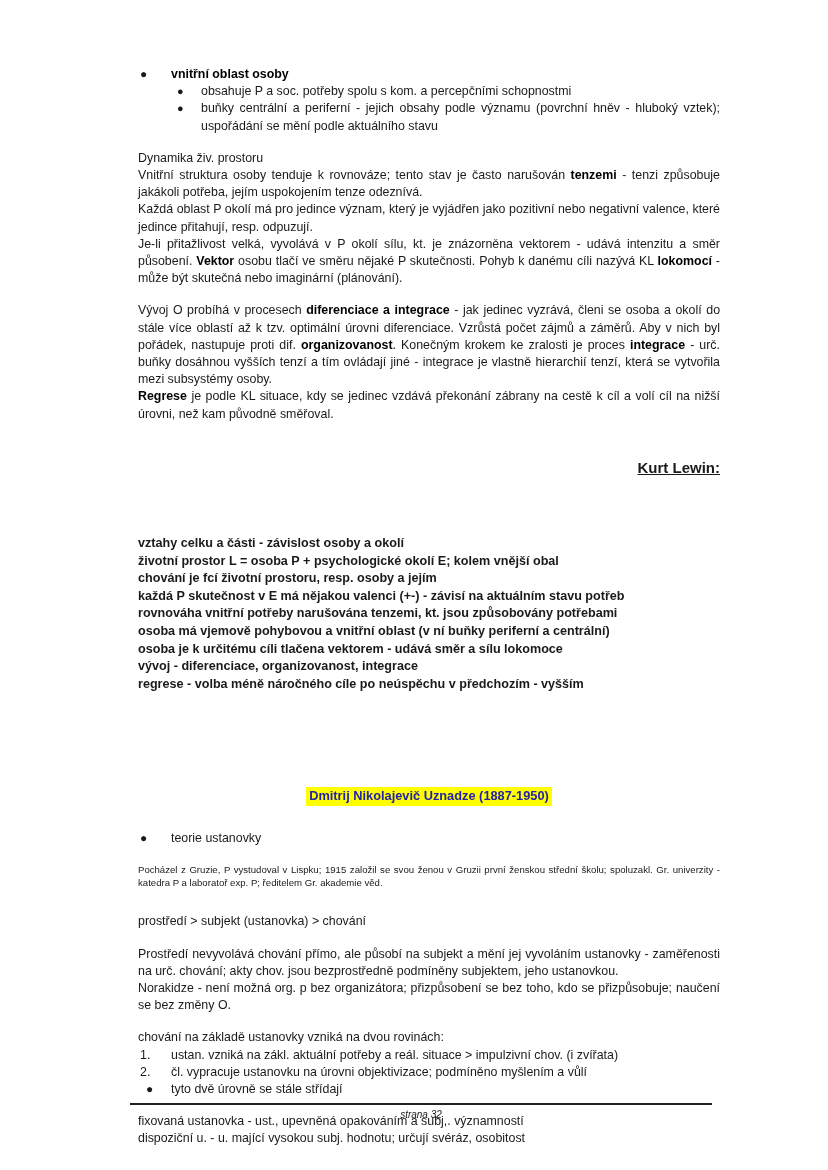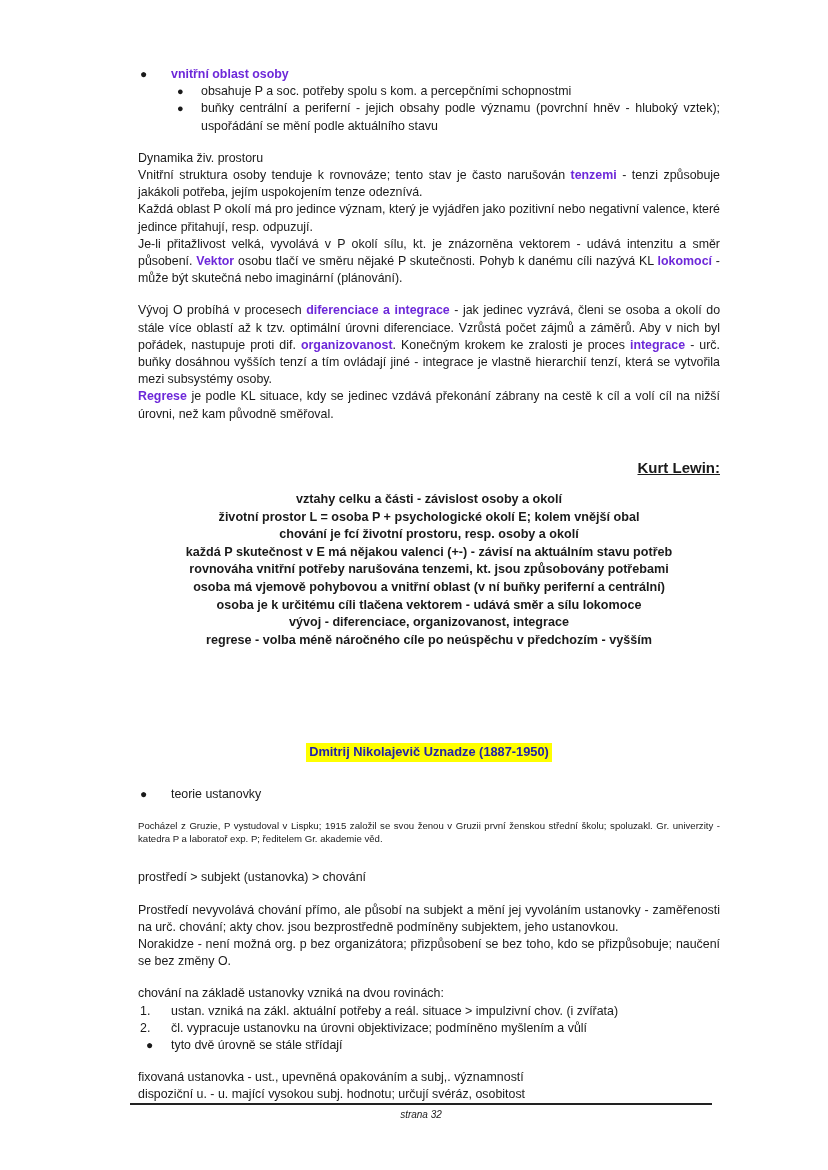--- a/index.html
+++ b/index.html
@@ -24,21 +24,21 @@
     padding: 66px 108px 0 138px;
   }
   .content {
     width: 582px;
     font-size: 12.4px;
     line-height: 17.2px;
   }
 
   
   .b { font-weight: normal; }
-  .blue { color: #6d28d9; font-weight: bold; }
+  .blue { color: #000000; font-weight: bold; }
   .just { text-align: justify; text-justify: inter-word; }
   .para { margin: 0; }
   .gap-m { height: 15px; }
   .gap-l { height: 24px; }
   .gap-xl { height: 36px; }
 
   
   ul.lvl1 {
     list-style: none;
     margin: 0;
@@ -85,24 +85,25 @@
     left: 2px;
     top: 0;
   }
   .numlist li.bulletrow > .marker {
     left: 8px;
     font-size: 12px;
   }
 
   
   .centerblock {
-    text-align: center;
+    text-align: left;
     font-weight: bold;
     font-size: 12.6px;
     line-height: 17.6px;
+    margin-top: 44px;
   }
   .lewin-title {
     text-align: right;
     font-weight: bold;
     font-size: 15px;
     text-decoration: underline;
   }
 
   
   .hl-wrap { text-align: center; margin-top: 43px; }
@@ -176,21 +177,21 @@
     <p class="para just"><span>Vývoj O probíhá v procesech </span><span class="blue">diferenciace a integrace</span><span> - jak jedinec vyzrává, </span><span class="b">členi se osoba a okolí do stále více oblastí</span><span> až k tzv. optimální úrovni diferenciace. Vzrůstá počet zájmů a záměrů. Aby v nich byl pořádek, nastupuje proti dif. </span><span class="blue">organizovanost</span><span>. Konečným krokem ke zralosti je proces </span><span class="blue">integrace</span><span> - urč. buňky dosáhnou vyšších tenzí a tím ovládají jiné - integrace je vlastně </span><span class="b">hierarchií tenzí</span><span>, která se vytvořila mezi subsystémy osoby.</span></p>
     <p class="para just"><span class="blue">Regrese</span><span> je podle KL situace, kdy se jedinec </span><span class="b">vzdává překonání zábrany na cestě k cíl a volí cíl na nižší úrovni</span><span>, než kam původně směřoval.</span></p>
 
     <div class="gap-xl"></div>
 
     <div class="lewin-title">Kurt Lewin:</div>
     <div class="gap-m"></div>
     <div class="centerblock">
       <div>vztahy celku a části - závislost osoby a okolí</div>
       <div>životní prostor L = osoba P + psychologické okolí E; kolem vnější obal</div>
-      <div>chování je fcí životní prostoru, resp. osoby a okolí</div>
+      <div>chování je fcí životní prostoru, resp. osoby a jejím</div>
       <div>každá P skutečnost v E má nějakou valenci (+-) - závisí na aktuálním stavu potřeb</div>
       <div>rovnováha vnitřní potřeby narušována tenzemi, kt. jsou způsobovány potřebami</div>
       <div>osoba má vjemově pohybovou a vnitřní oblast (v ní buňky periferní a centrální)</div>
       <div>osoba je k určitému cíli tlačena vektorem - udává směr a sílu lokomoce</div>
       <div>vývoj - diferenciace, organizovanost, integrace</div>
       <div>regrese - volba méně náročného cíle po neúspěchu v předchozím - vyšším</div>
     </div>
 
     <div class="gap-xl"></div>
     <div class="gap-m"></div>

